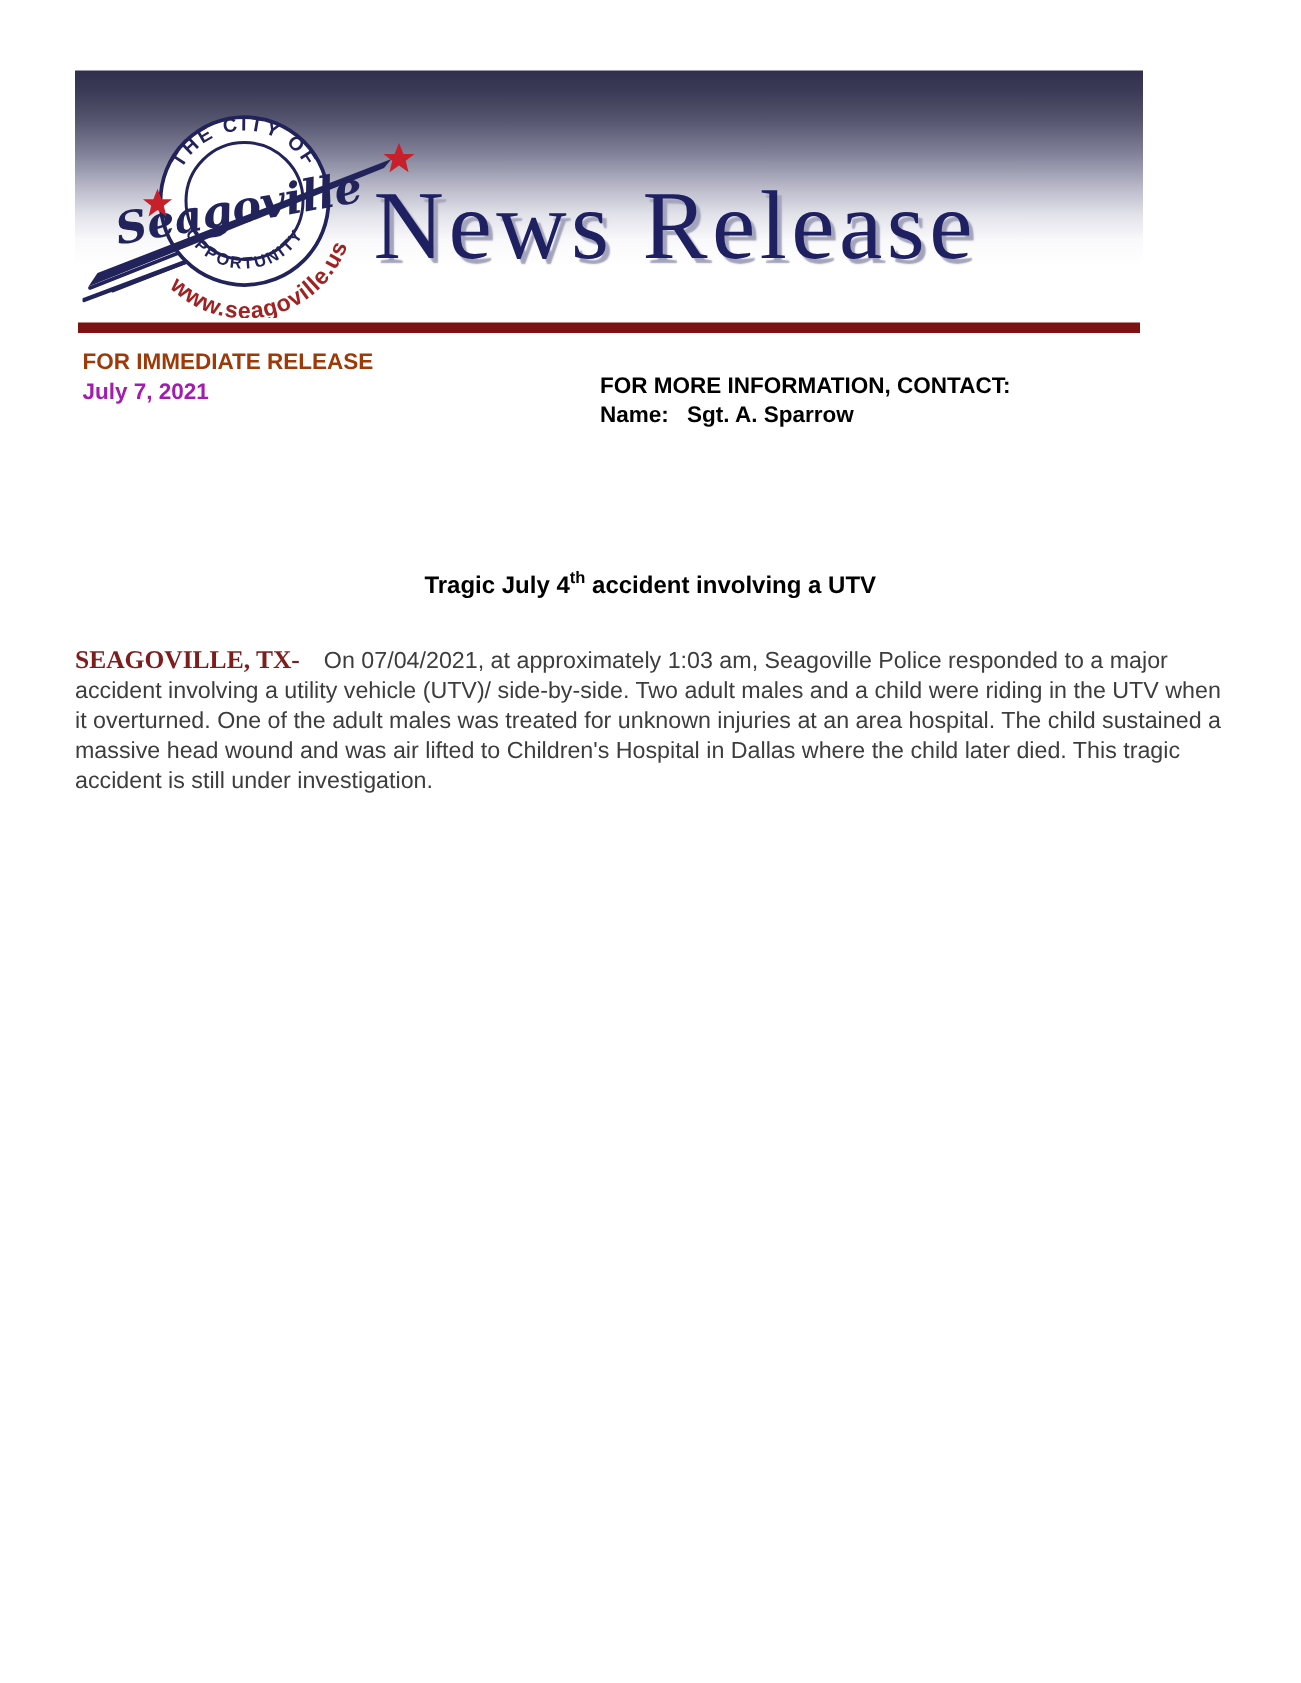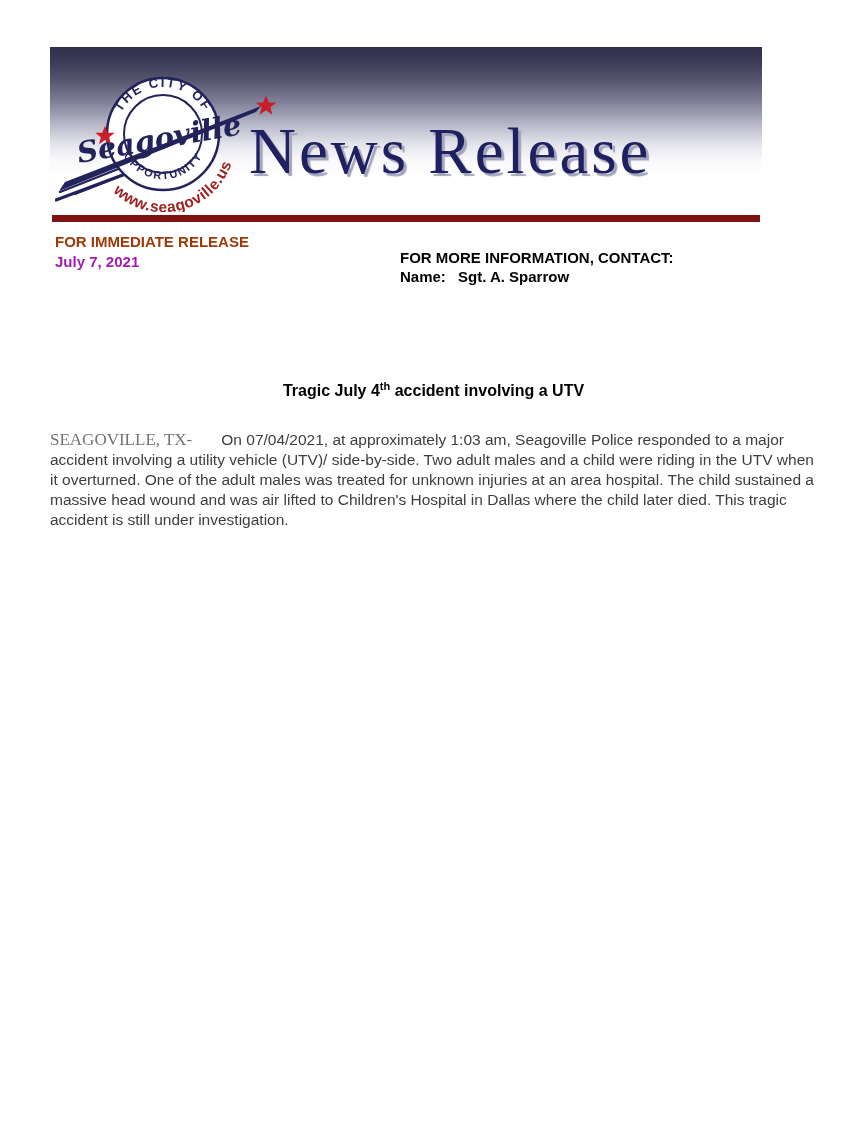--- a/index.html
+++ b/index.html
@@ -38,22 +38,22 @@
     position:absolute;left:0;top:366px;width:867px;text-align:center;
     font-weight:bold;font-size:16px;color:#000;margin-top:16px;
   }
   .headline sup{font-size:11px;vertical-align:super;line-height:0;}
   
   .body-par{
     position:absolute;left:50px;top:430px;width:775px;
     font-size:15.5px;line-height:20px;color:#3d3d3d;text-align:left;
   }
   .body-lead{
-    font-family:"Liberation Serif",serif;font-weight:normal;font-size:17px;color:#737373;
-    margin-right:29px;
+    font-family:"Liberation Serif",serif;font-weight:bold;font-size:17px;color:#7f1d1d;
+    margin-right:16px;
   }
 </style>
 </head>
 <body>
 
 <div class="page">
 
   <div class="banner">
 
     <svg class="logo-svg" width="235" height="145" viewBox="0 0 235 145">

